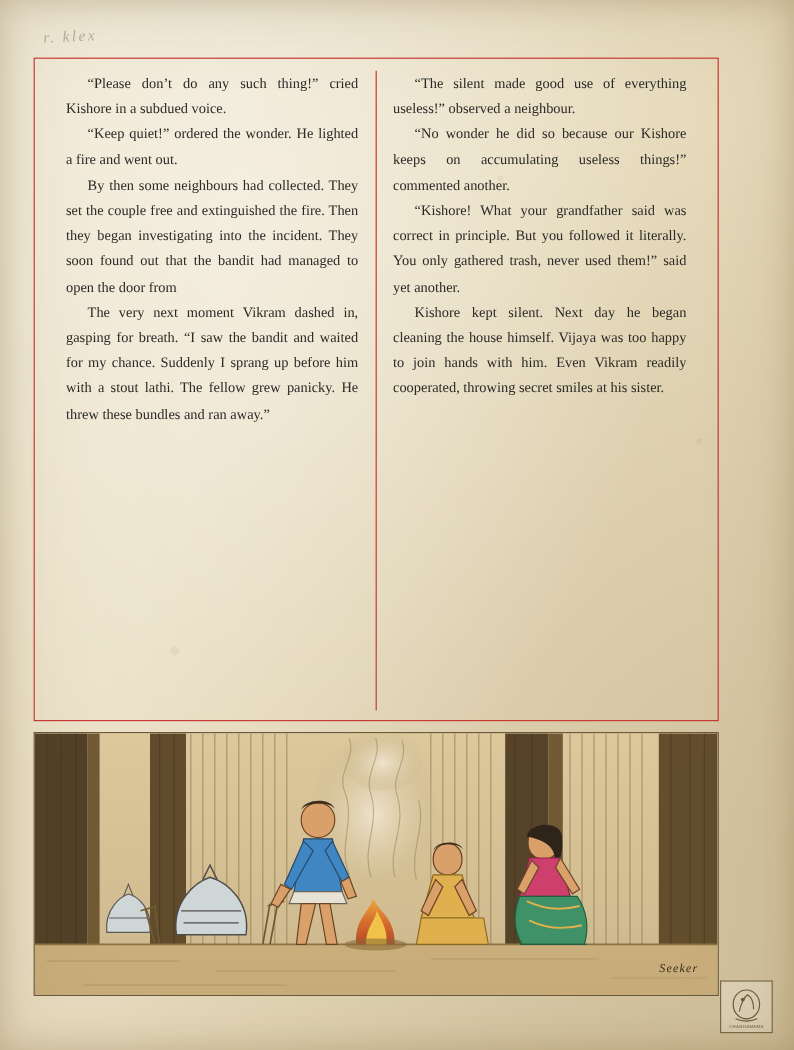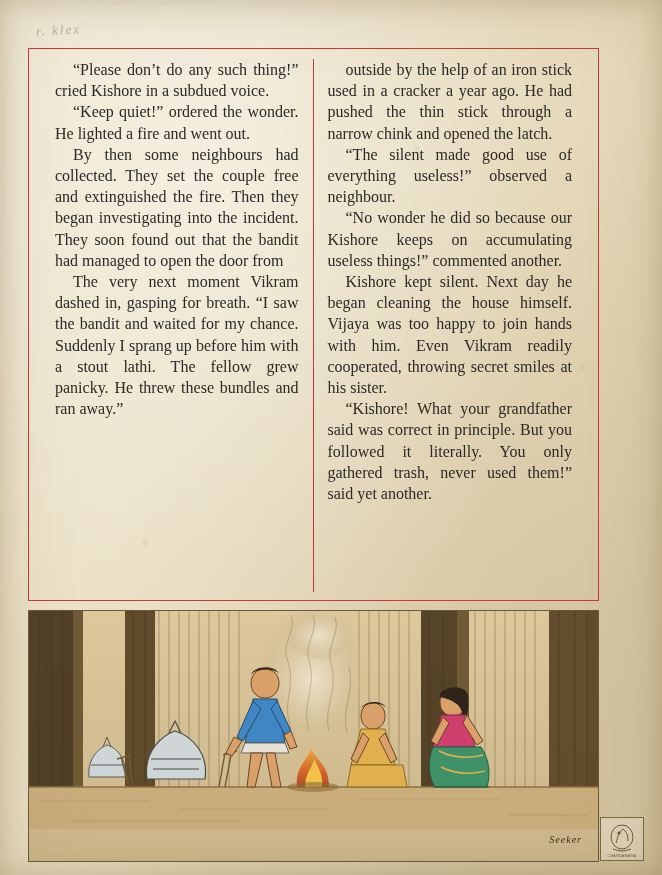--- a/index.html
+++ b/index.html
@@ -80,21 +80,21 @@
     display: flex;
     padding: 10px 12px 8px 12px;
     box-sizing: border-box;
     gap: 0;
   }
   .col {
     width: 50%;
     box-sizing: border-box;
     padding: 0 14px;
     font-family: "Liberation Serif", serif;
-    font-size: 16px;
+    font-size: 12px;
     line-height: 21.2px;
     color: #2b2a27;
     text-align: justify;
     text-justify: inter-word;
     -webkit-hyphens: manual;
     hyphens: manual;
   }
   .col.left {
     border-right: 1.5px solid #c83a34;
   }
@@ -105,21 +105,21 @@
   .col p.first {
     text-indent: 18px;
   }
 
   
   #illo {
     position: absolute;
     left: 28px;
     top: 610px;
     width: 571px;
-    height: 252px;
+    height: 220px;
     border: 1px solid #6a5a3a;
     box-sizing: border-box;
     overflow: hidden;
     background: linear-gradient(#d8c49a, #cdb88d);
   }
   #illo svg { display: block; }
   #signature {
     position: absolute;
     right: 16px;
     bottom: 16px;
@@ -169,25 +169,24 @@
     <div id="columns">
 
       <div class="col left">
         <p class="first">“Please don’t do any such thing!” cried Kishore in a sub­dued voice.</p>
         <p>“Keep quiet!” ordered the wonder. He lighted a fire and went out.</p>
         <p>By then some neighbours had collected. They set the couple free and extinguished the fire. Then they began investigating into the incident. They soon found out that the bandit had managed to open the door from</p>
         <p>The very next moment Vik­ram dashed in, gasping for breath. “I saw the bandit and waited for my chance. Suddenly I sprang up before him with a stout lathi. The fellow grew panicky. He threw these bun­dles and ran away.”</p>
       </div>
 
       <div class="col right">
-        <p class="first">outside by the help of an iron stick used in a cracker a year ago. He had pushed the thin stick through a narrow chink and opened the latch.</p>
         <p>“The silent made good use of everything useless!” observed a neighbour.</p>
         <p>“No wonder he did so be­cause our Kishore keeps on accumulating useless things!” commented another.</p>
+        <p>“Kishore! What your grand­father said was correct in princi­ple. But you followed it literal­ly. You only gathered trash, never used them!” said yet another.</p>
         <p>Kishore kept silent. Next day he began cleaning the house himself. Vijaya was too happy to join hands with him. Even Vikram readily cooperated, throwing secret smiles at his sister.</p>
-        <p>“Kishore! What your grand­father said was correct in princi­ple. But you followed it literal­ly. You only gathered trash, never used them!” said yet another.</p>
       </div>
 
     </div>
   </div>
 
   <div id="illo">
     <svg width="569" height="218" viewBox="0 0 569 218">
       <defs>
         <linearGradient id="sky" x1="0" y1="0" x2="0" y2="1">
           <stop offset="0%" stop-color="#ddc89c"></stop>

